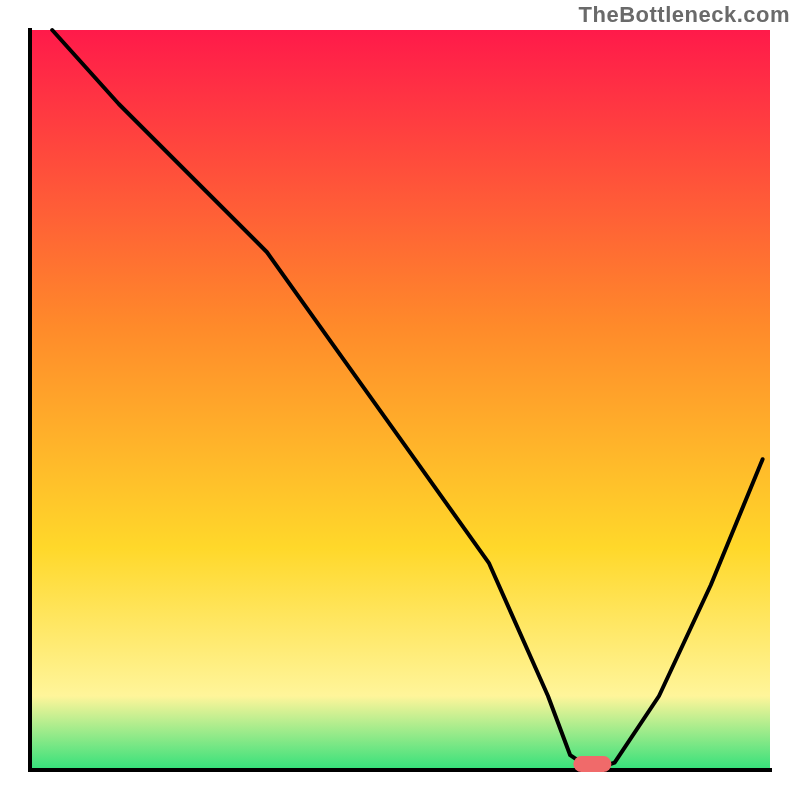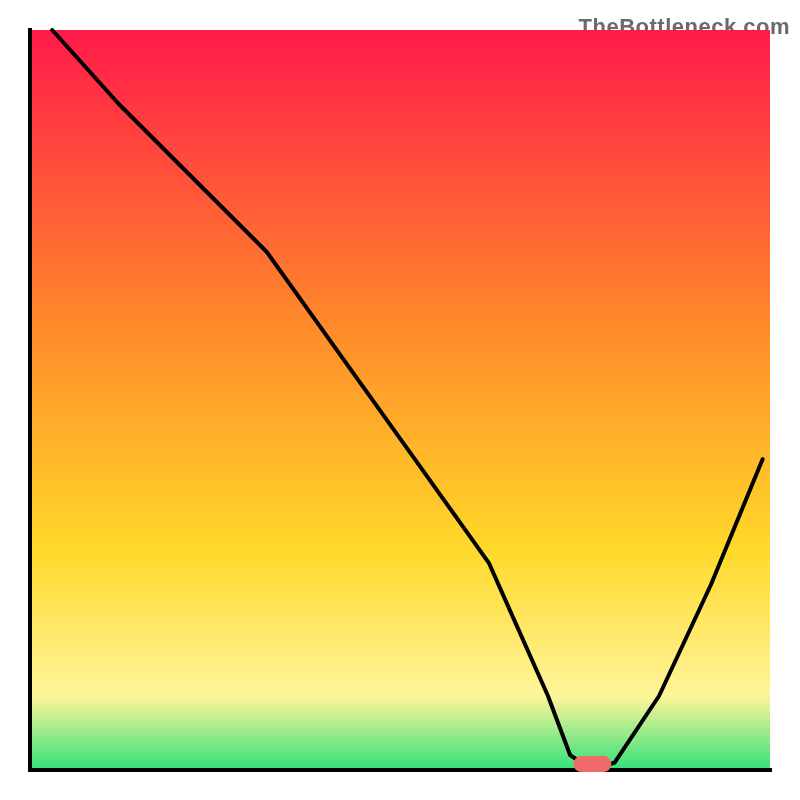--- a/index.html
+++ b/index.html
@@ -11,21 +11,21 @@
     font-family: Arial, Helvetica, sans-serif;
     overflow: hidden;
   }
   .container {
     position: relative;
     width: 800px;
     height: 800px;
   }
   .watermark {
     position: absolute;
-    top: 14px;
+    top: 2px;
     right: 10px;
     font-size: 22px;
     font-weight: 600;
     color: #6a6a6a;
     letter-spacing: 0.5px;
   }
   svg.chart {
     position: absolute;
     left: 0;
     top: 0;

